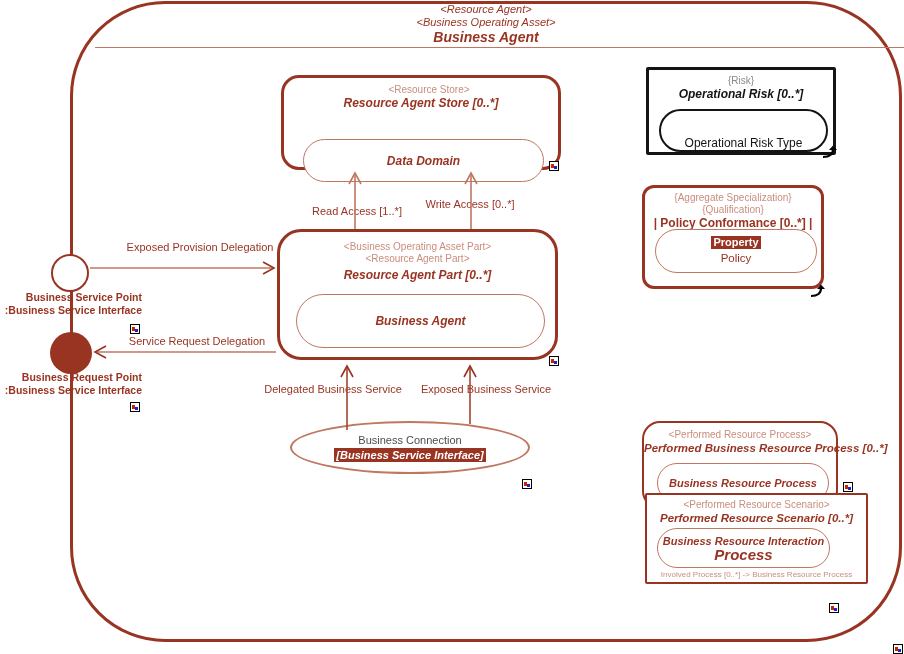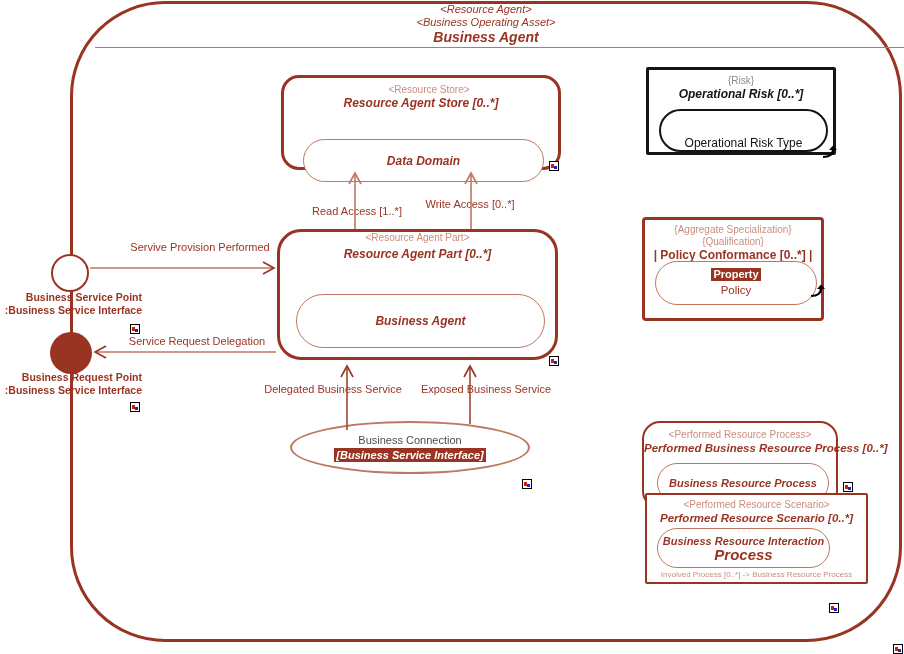--- a/index.html
+++ b/index.html
@@ -53,40 +53,41 @@
 
 <div class="node" style="left:281px;top:75px;width:280px;height:95px;border-radius:18px;">
   <div class="stereo" style="margin-top:6px;padding-left:16px;">&lt;Resource Store&gt;</div>
   <div class="node-title">Resource Agent Store [0..*]</div>
   <div class="stadium" style="left:19px;top:44px;width:241px;height:43px;margin-top:17px;">
     <div class="inner-label" style="font-size:12px;">Data Domain</div>
   </div>
 </div>
 
 <div class="node" style="left:277px;top:229px;width:281px;height:131px;border-radius:24px;">
+  <div class="stereo" style="margin-top:9px;">&lt;Business Operating Asset Part&gt;</div>
   <div class="stereo">&lt;Resource Agent Part&gt;</div>
   <div class="node-title" style="margin-top:3px;">Resource Agent Part [0..*]</div>
   <div class="stadium" style="left:16px;top:62px;width:249px;height:54px;">
     <div class="inner-label" style="font-size:12px;">Business Agent</div>
   </div>
 </div>
 
 <div class="node risk-box" style="left:646px;top:67px;width:190px;height:88px;border-radius:2px;">
   <div class="stereo" style="margin-top:5px;">{Risk}</div>
   <div class="node-title">Operational Risk [0..*]</div>
   <div class="stadium" style="left:10px;top:39px;width:169px;height:43px;border:2px solid var(--ink);justify-content:flex-end;">
     <div style="font-size:12px;color:var(--ink);white-space:nowrap;">Operational Risk Type</div>
   </div>
 </div>
 <svg class="abs" width="16" height="14" viewBox="0 0 16 14" style="left:822px;top:145px;z-index:9">
   <path d="M1 12 Q11 12 11 4" stroke="#000" stroke-width="2.2" fill="none"></path>
   <path d="M7 5 L11 0.5 L15 5 Z" fill="#000"></path>
 </svg>
 
-<div class="node" style="left:642px;top:185px;width:182px;height:104px;border-radius:4px;margin-top:32px;">
+<div class="node" style="left:642px;top:185px;width:182px;height:104px;border-radius:12px;">
   <div class="stereo" style="margin-top:4px;">{Aggregate Specialization}</div>
   <div class="stereo">{Qualification}</div>
   <div class="node-title" style="font-style:normal;">| Policy Conformance [0..*] |</div>
   <div class="stadium" style="left:10px;top:41px;width:162px;height:44px;">
     <div class="hl" style="font-size:11px;line-height:13px;">Property</div>
     <div style="font-size:11.5px;line-height:15px;color:var(--dark);margin-top:2px;">Policy</div>
   </div>
 </div>
 <svg class="abs" width="16" height="14" viewBox="0 0 16 14" style="left:810px;top:284px;z-index:9">
   <path d="M1 12 Q11 12 11 4" stroke="#000" stroke-width="2.2" fill="none"></path>
@@ -139,21 +140,21 @@
   <g>
     <line class="sh-dark" x1="347" y1="430" x2="347" y2="366"></line>
     <polyline class="hd-dark" points="341,377 347,366 353,377"></polyline>
   </g>
   <g>
     <line class="sh-dark" x1="470" y1="424" x2="470" y2="366"></line>
     <polyline class="hd-dark" points="464,377 470,366 476,377"></polyline>
   </g>
 </svg>
 
-<div class="link-label" style="left:200px;top:241px;">Servive Provision Performed</div>
+<div class="link-label" style="left:200px;top:241px;">Exposed Provision Delegation</div>
 <div class="link-label" style="left:197px;top:335px;">Service Request Delegation</div>
 <div class="link-label" style="left:357px;top:205px;">Read Access [1..*]</div>
 <div class="link-label" style="left:470px;top:198px;">Write Access [0..*]</div>
 <div class="link-label" style="left:333px;top:383px;">Delegated Business Service</div>
 <div class="link-label" style="left:486px;top:383px;">Exposed Business Service</div>
 
 <div class="abs" style="left:51px;top:254px;width:38px;height:38px;border:2px solid var(--dark);
             border-radius:50%;background:#fff;z-index:6;"></div>
 <div class="abs" style="left:50px;top:332px;width:42px;height:42px;border-radius:50%;
             background:var(--dark);z-index:6;"></div>

